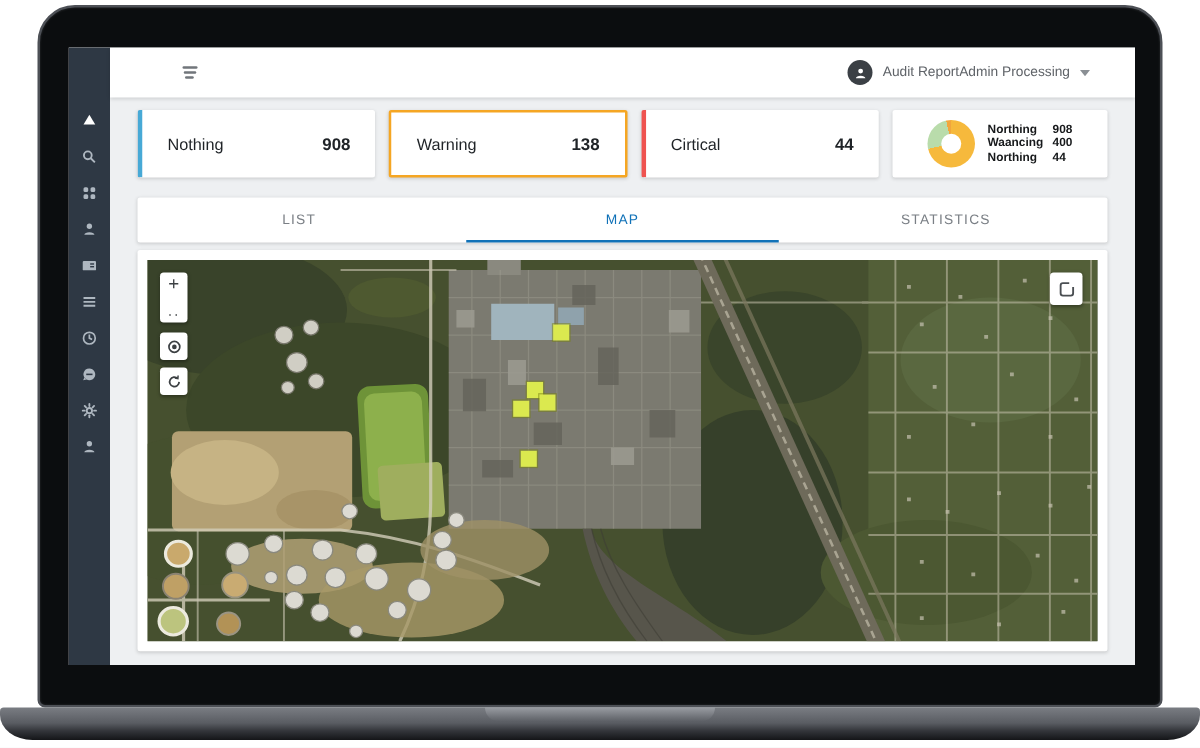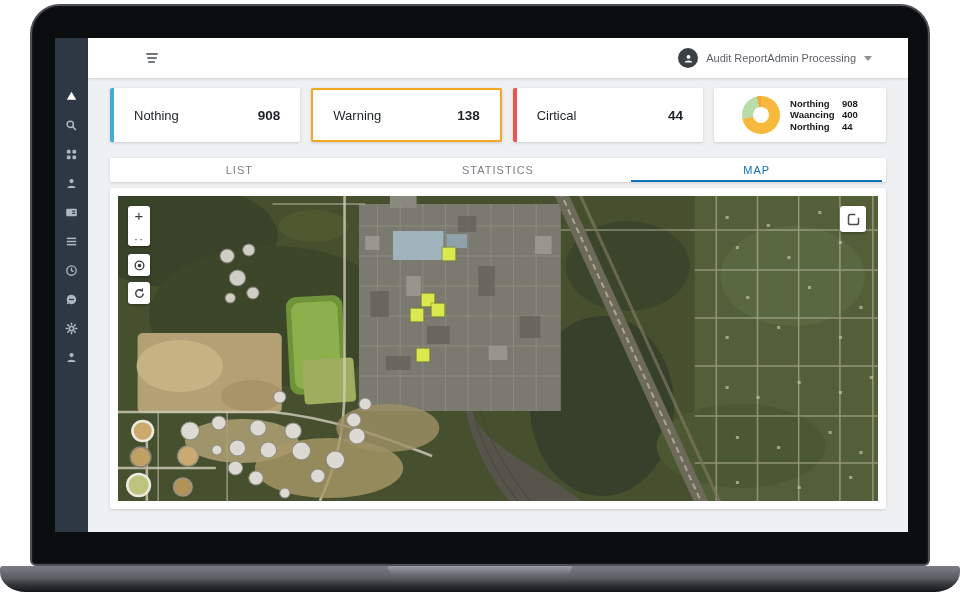--- a/index.html
+++ b/index.html
@@ -74,21 +74,21 @@
   .donut { width:38px; height:38px; border-radius:50%; position:relative; flex:none; }
   .donut::after { content:''; position:absolute; left:11px; top:11px; width:16px;
                   height:16px; border-radius:50%; background:#fff; }
   .legend { display:flex; flex-direction:column; justify-content:center; }
   .legend-row { display:flex; font-size:9.5px; font-weight:700; color:#17191b;
                 line-height:11.5px; }
   .legend-name { width:52px; }
   .legend-val { text-align:left; }
 
   
-  .tabs { margin-top:16px; height:24px; background:#fff; border-radius:2px;
+  .tabs { margin-top:16px; height:36px; background:#fff; border-radius:2px;
           box-shadow:0 1px 3px rgba(0,0,0,.15); display:flex; }
   .tab { flex:1; display:flex; align-items:center; justify-content:center;
          font-size:11px; font-weight:500; letter-spacing:1px; color:#7a7f85;
          position:relative; cursor:pointer; }
   .tab.active { color:#1172b8; }
   .tab.active::after { content:''; position:absolute; left:4px; right:4px; bottom:0;
                        height:2px; background:#1172b8; }
 
   
   .map-card { margin-top:6px; background:#fff; border-radius:2px;
@@ -239,22 +239,22 @@
                   <div class="legend-row">
                     <span class="legend-name">Northing</span>
                     <span class="legend-val">44</span>
                   </div>
                 </div>
             </div>
           </div>
 
           <div class="tabs">
             <div class="tab">LIST</div>
+            <div class="tab active">MAP</div>
             <div class="tab">STATISTICS</div>
-            <div class="tab active">MAP</div>
           </div>
 
           <div class="map-card">
             <div class="map-wrap">
               <svg class="map-art" viewBox="0 0 738 305" preserveAspectRatio="none">
                 <rect width="738" height="305" fill="#46502f"></rect>
 
                 <ellipse cx="60" cy="40" rx="95" ry="52" fill="#39432a"></ellipse>
                 <ellipse cx="150" cy="120" rx="120" ry="70" fill="#3c4729"></ellipse>
                 <ellipse cx="40" cy="200" rx="85" ry="60" fill="#45502e"></ellipse>

